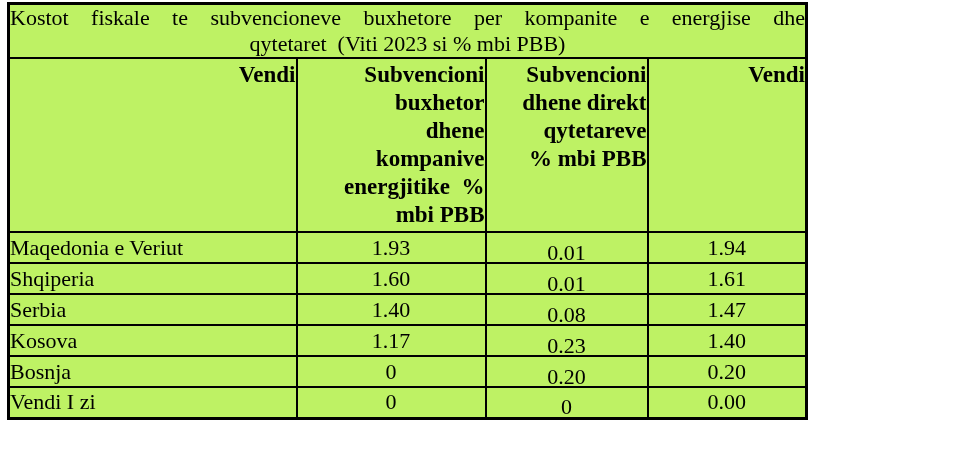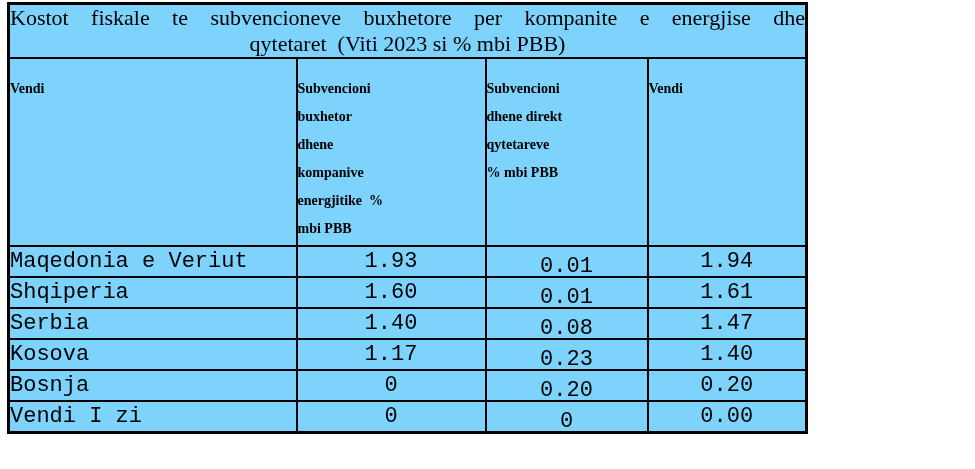--- a/index.html
+++ b/index.html
@@ -14,21 +14,21 @@
     font-family: "Liberation Serif", "DejaVu Serif", serif;
     color: #000000;
   }
   .doc-table {
     position: absolute;
     left: 7px;
     top: 2px;
     border-collapse: collapse;
     table-layout: fixed;
     width: 798px;
-    background: #7dd3fc;
+    background: #bef264;
   }
   .doc-table td, .doc-table th {
     border: 2px solid #000000;
     padding: 0;
     overflow: hidden;
   }
   .doc-table {
     border: 3px solid #000000;
   }
   
@@ -42,36 +42,35 @@
   .title-line-1 {
     text-align: justify;
     text-align-last: justify;
   }
   .title-line-2 {
     text-align: center;
   }
   
   .doc-table th {
     font-weight: bold;
-    font-size: 14px;
+    font-size: 23px;
     line-height: 28px;
     vertical-align: top;
-    text-align: left;
+    text-align: right;
     white-space: pre-line;
     height: 170px;
-    padding-top: 16px;
+    padding-top: 2px;
   }
   
   .doc-table tbody tr {
     height: 31px;
   }
   .doc-table tbody td {
     font-size: 22px;
     vertical-align: middle;
-    font-family: Liberation Mono, monospace;
   }
   .cell-country {
     text-align: left;
     padding-left: 5px;
   }
   .cell-num {
     text-align: center;
   }
   .cell-num .low {
     position: relative;

